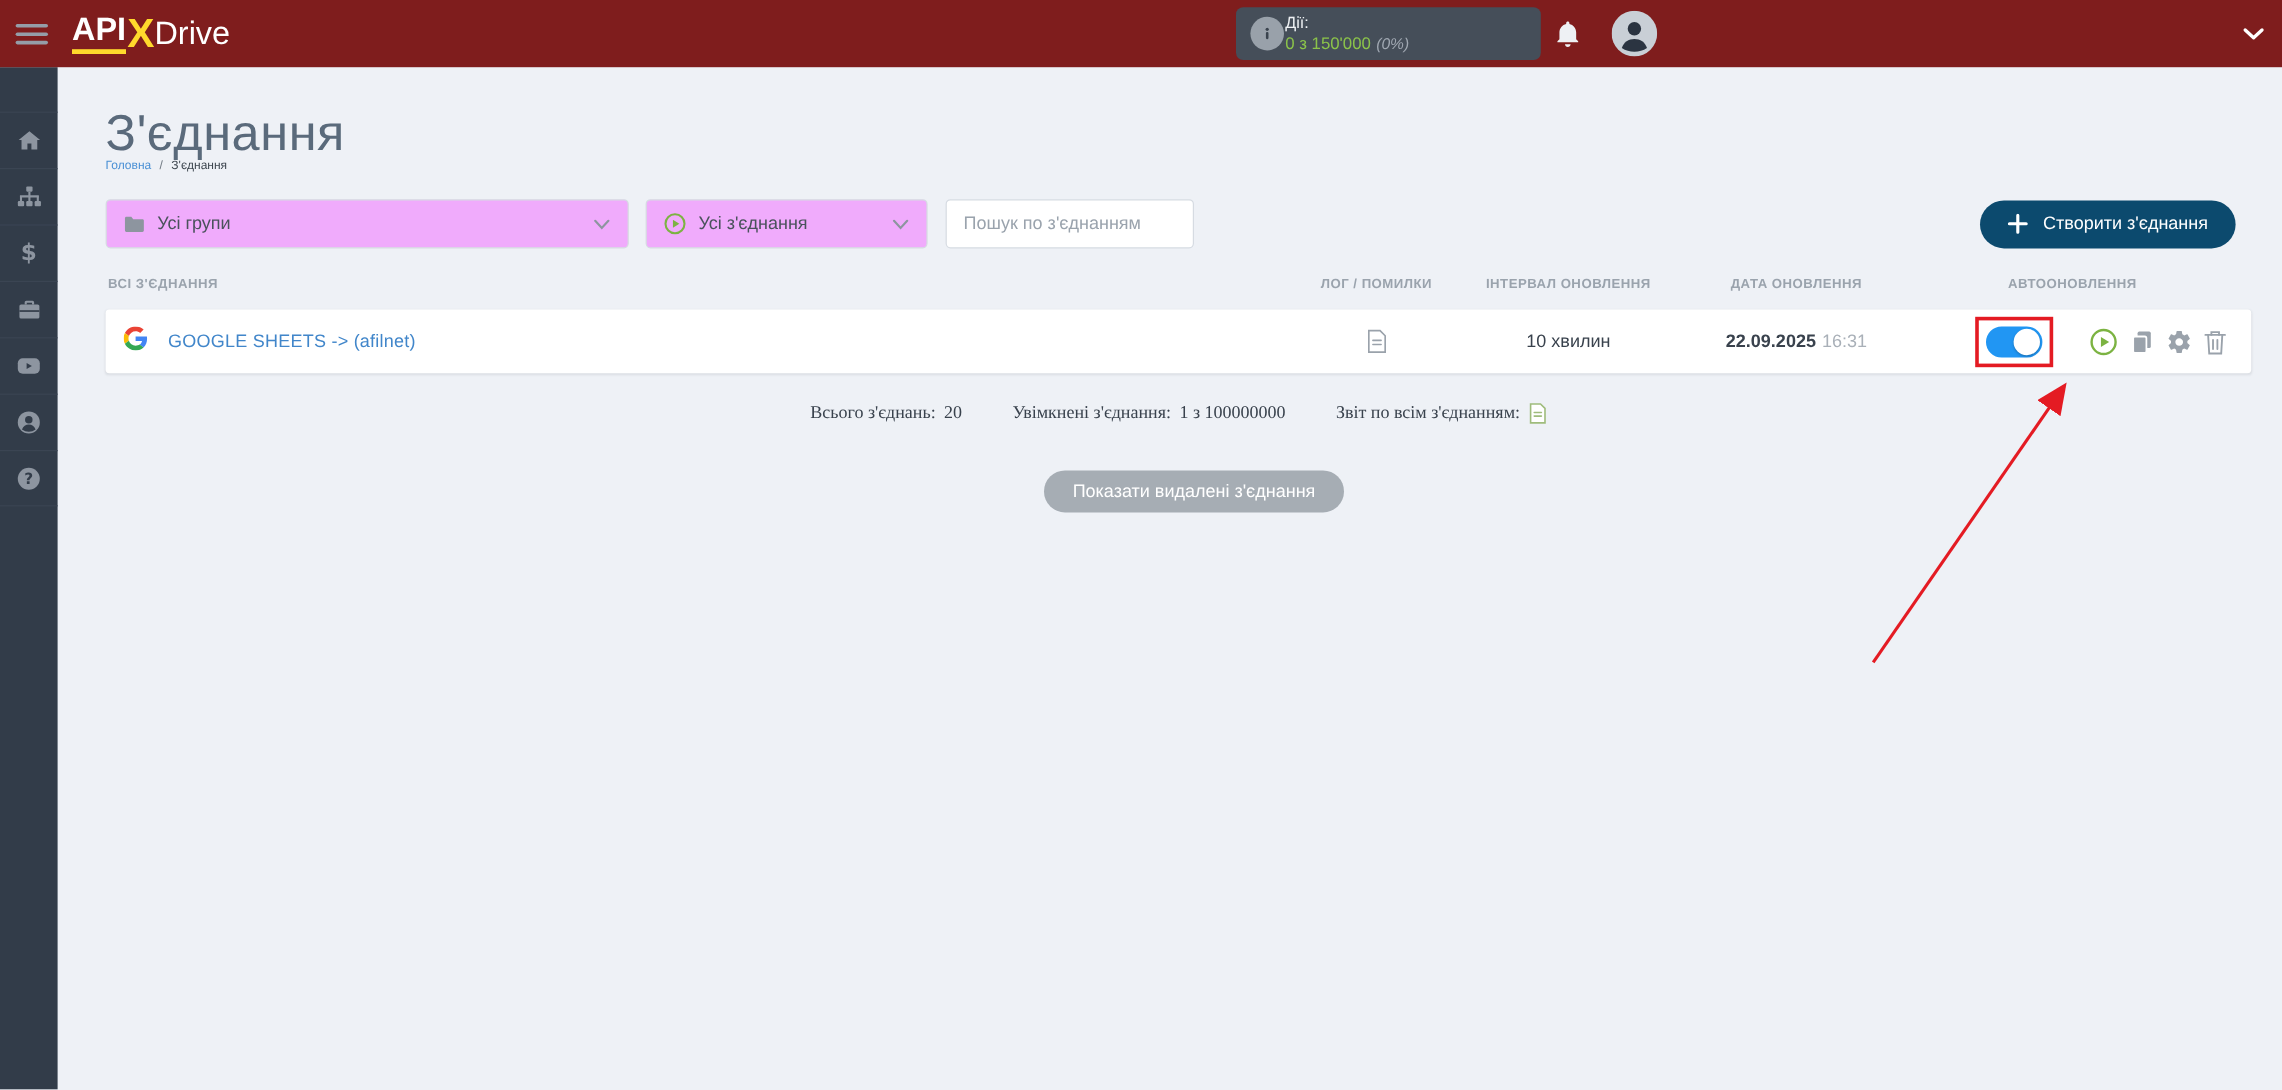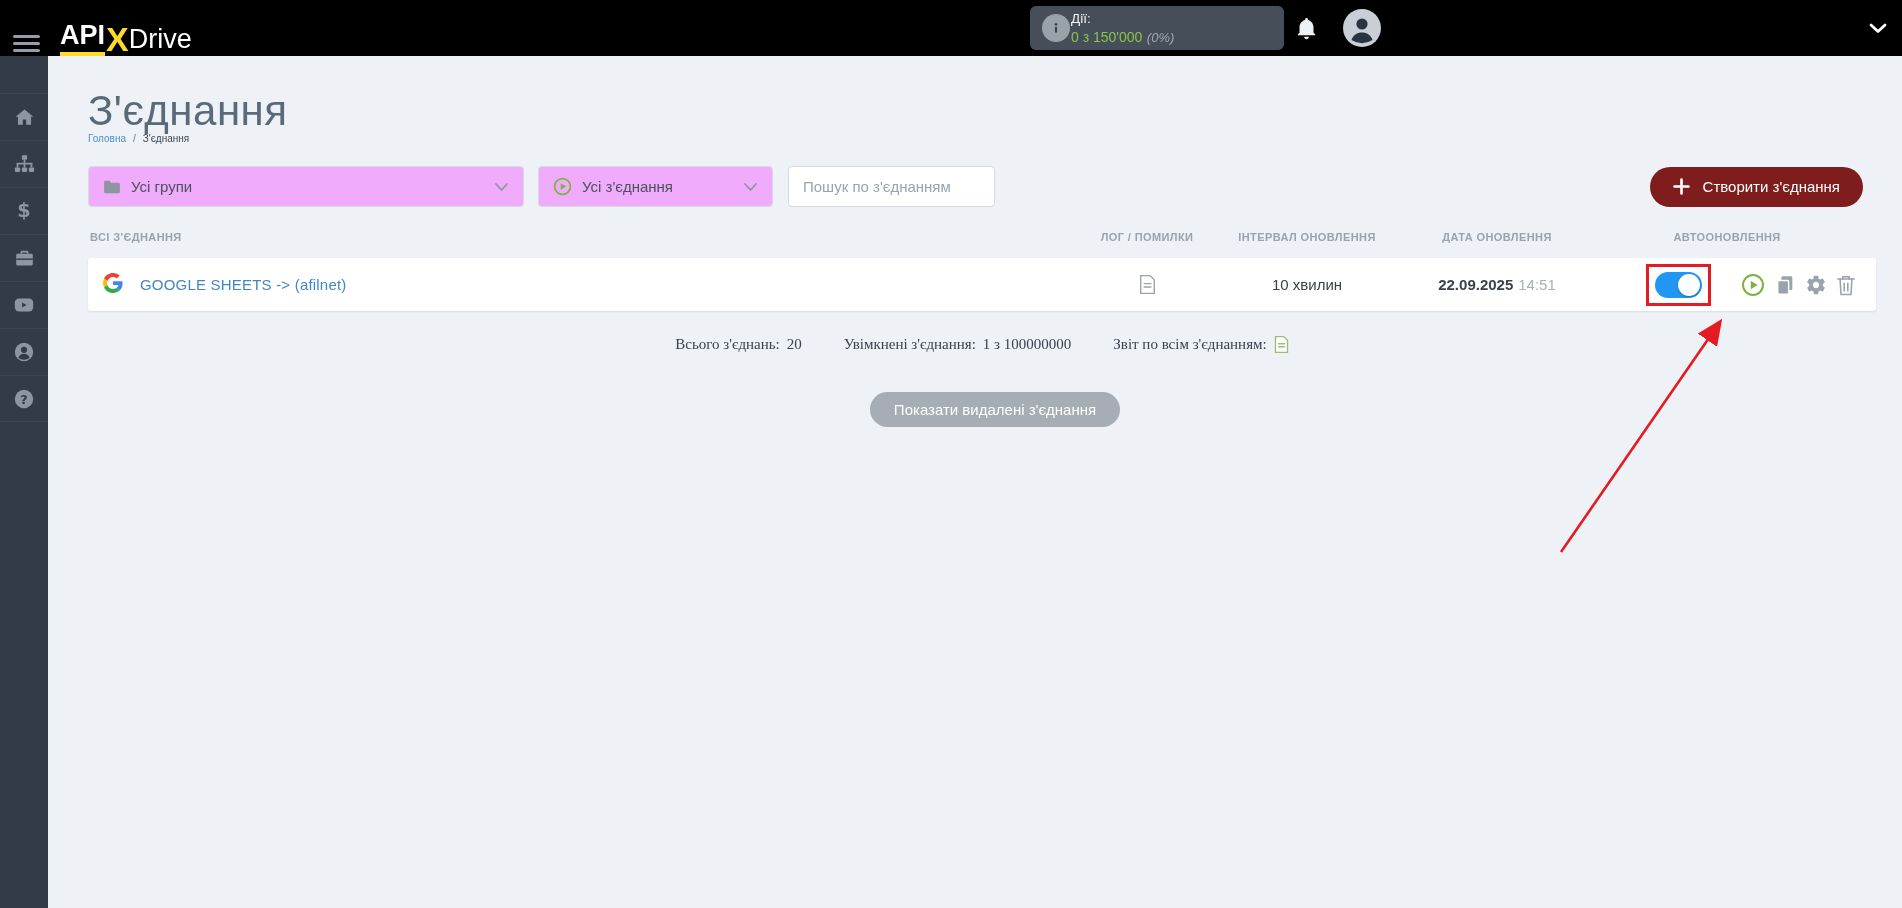--- a/index.html
+++ b/index.html
@@ -3,21 +3,21 @@
 <meta charset="utf-8">
 <style>
   * { margin:0; padding:0; box-sizing:border-box; }
   html,body { width:1902px; height:908px; }
   body {
     position:relative; overflow:hidden;
     font-family:"Liberation Sans","DejaVu Sans",sans-serif;
     background:#eef1f6;
   }
   
-  .topbar { position:absolute; top:0; left:0; width:100%; height:56px; background:#000000; display:flex; align-items:flex-end; z-index:5; }
+  .topbar { position:absolute; top:0; left:0; width:100%; height:56px; background:#7f1d1d; display:flex; align-items:center; z-index:5; }
   .hamburger { margin-left:13px; cursor:pointer; }
   .hamburger i { display:block; width:27px; height:3px; background:#959da8; border-radius:2px; margin:4px 0; }
   .logo { margin-left:20px; display:flex; align-items:center; line-height:1; cursor:pointer; }
   .logo-api { color:#fff; font-weight:700; font-size:27px; border-bottom:4px solid #ffd92c; padding-bottom:3px; }
   .logo-x { color:#ffd92c; font-weight:700; font-size:34px; margin-left:1px; }
   .logo-drive { color:#fff; font-weight:500; font-size:27px; }
   .actions-widget { position:absolute; left:1030px; top:6px; width:254px; height:44px; background:#454e59; border-radius:6px; display:flex; align-items:center; padding:0 12px; cursor:pointer; }
   .info-circle { width:28px; height:28px; border-radius:50%; background:#99a1aa; display:flex; align-items:center; justify-content:center; flex:none; }
   .aw-text { margin-left:1px; }
   .aw-label { font-size:13.5px; color:#eef1f4; }
@@ -44,21 +44,21 @@
   .bc-home { color:#4a90d5; text-decoration:none; cursor:pointer; }
   .bc-sep { color:#6e7780; margin:0 7px; }
   .filters { margin-top:22px; display:flex; align-items:center; margin-right:39px; }
   .select { height:41px; background:#f0abfc; border:1px solid #d6dbe2; border-radius:4px; display:flex; align-items:center; padding:0 14px; font-size:15px; color:#4a525c; cursor:pointer; }
   .sel-groups { width:436px; }
   .sel-conn { width:235px; margin-left:14px; }
   .sel-icon { display:flex; margin-right:10px; }
   .select .chev { margin-left:auto; display:flex; }
   .search { width:207px; height:41px; margin-left:15px; background:#fff; border:1px solid #d6dbe2; border-radius:4px; padding:0 14px; font-size:15px; color:#444; font-family:inherit; outline:none; }
   .search::placeholder { color:#9aa3ad; }
-  .create-btn { margin-left:auto; height:40px; border:none; border-radius:20px; background:#7f1d1d; color:#fff; font-size:15px; display:flex; align-items:center; gap:13px; padding:16px 23px; cursor:pointer; font-family:inherit; }
+  .create-btn { margin-left:auto; height:40px; border:none; border-radius:20px; background:#0c4a6e; color:#fff; font-size:15px; display:flex; align-items:center; gap:13px; padding:16px 23px; cursor:pointer; font-family:inherit; }
   
   .thead { margin-top:24px; margin-right:26px; padding-right:14px; display:flex; align-items:center; font-size:11px; font-weight:700; color:#9aa3ad; letter-spacing:.4px; }
   .col-name { flex:1; }
   .thead .col-name { padding-left:2px; }
   .col-log  { width:130px; text-align:center; }
   .col-int  { width:190px; text-align:center; }
   .col-date { width:190px; text-align:center; }
   .col-auto { width:270px; text-align:center; }
   .row-card { margin-top:15px; margin-right:26px; height:53px; background:#fff; border-radius:3px; box-shadow:0 1px 2px rgba(40,50,60,.10); display:flex; align-items:center; padding-right:14px; }
   .row-card .col-name { display:flex; align-items:center; padding-left:15px; gap:17px; }
@@ -255,21 +255,21 @@
     <div class="col-log">
       <span class="log-btn">
         <svg width="17" height="21" viewBox="0 0 20 24" fill="#fff" stroke="#9aa2ab" stroke-width="1.6">
             <path d="M2 1.5h11l5 5V22.5H2z"></path>
             <path d="M6 11h8M6 15h8" stroke-linecap="round"></path>
           </svg>
       </span>
     </div>
     <div class="col-int">10 хвилин</div>
     <div class="col-date">
-      <span class="d-date">22.09.2025</span><span class="d-time">14:51</span>
+      <span class="d-date">22.09.2025</span><span class="d-time">16:31</span>
     </div>
     <div class="col-auto">
       <span class="red-frame">
         <span class="toggle">
             <span class="toggle-knob"></span>
           </span>
       </span>
       <span class="row-actions">
         <span class="act">
           <svg width="24" height="24" viewBox="0 0 24 24">

